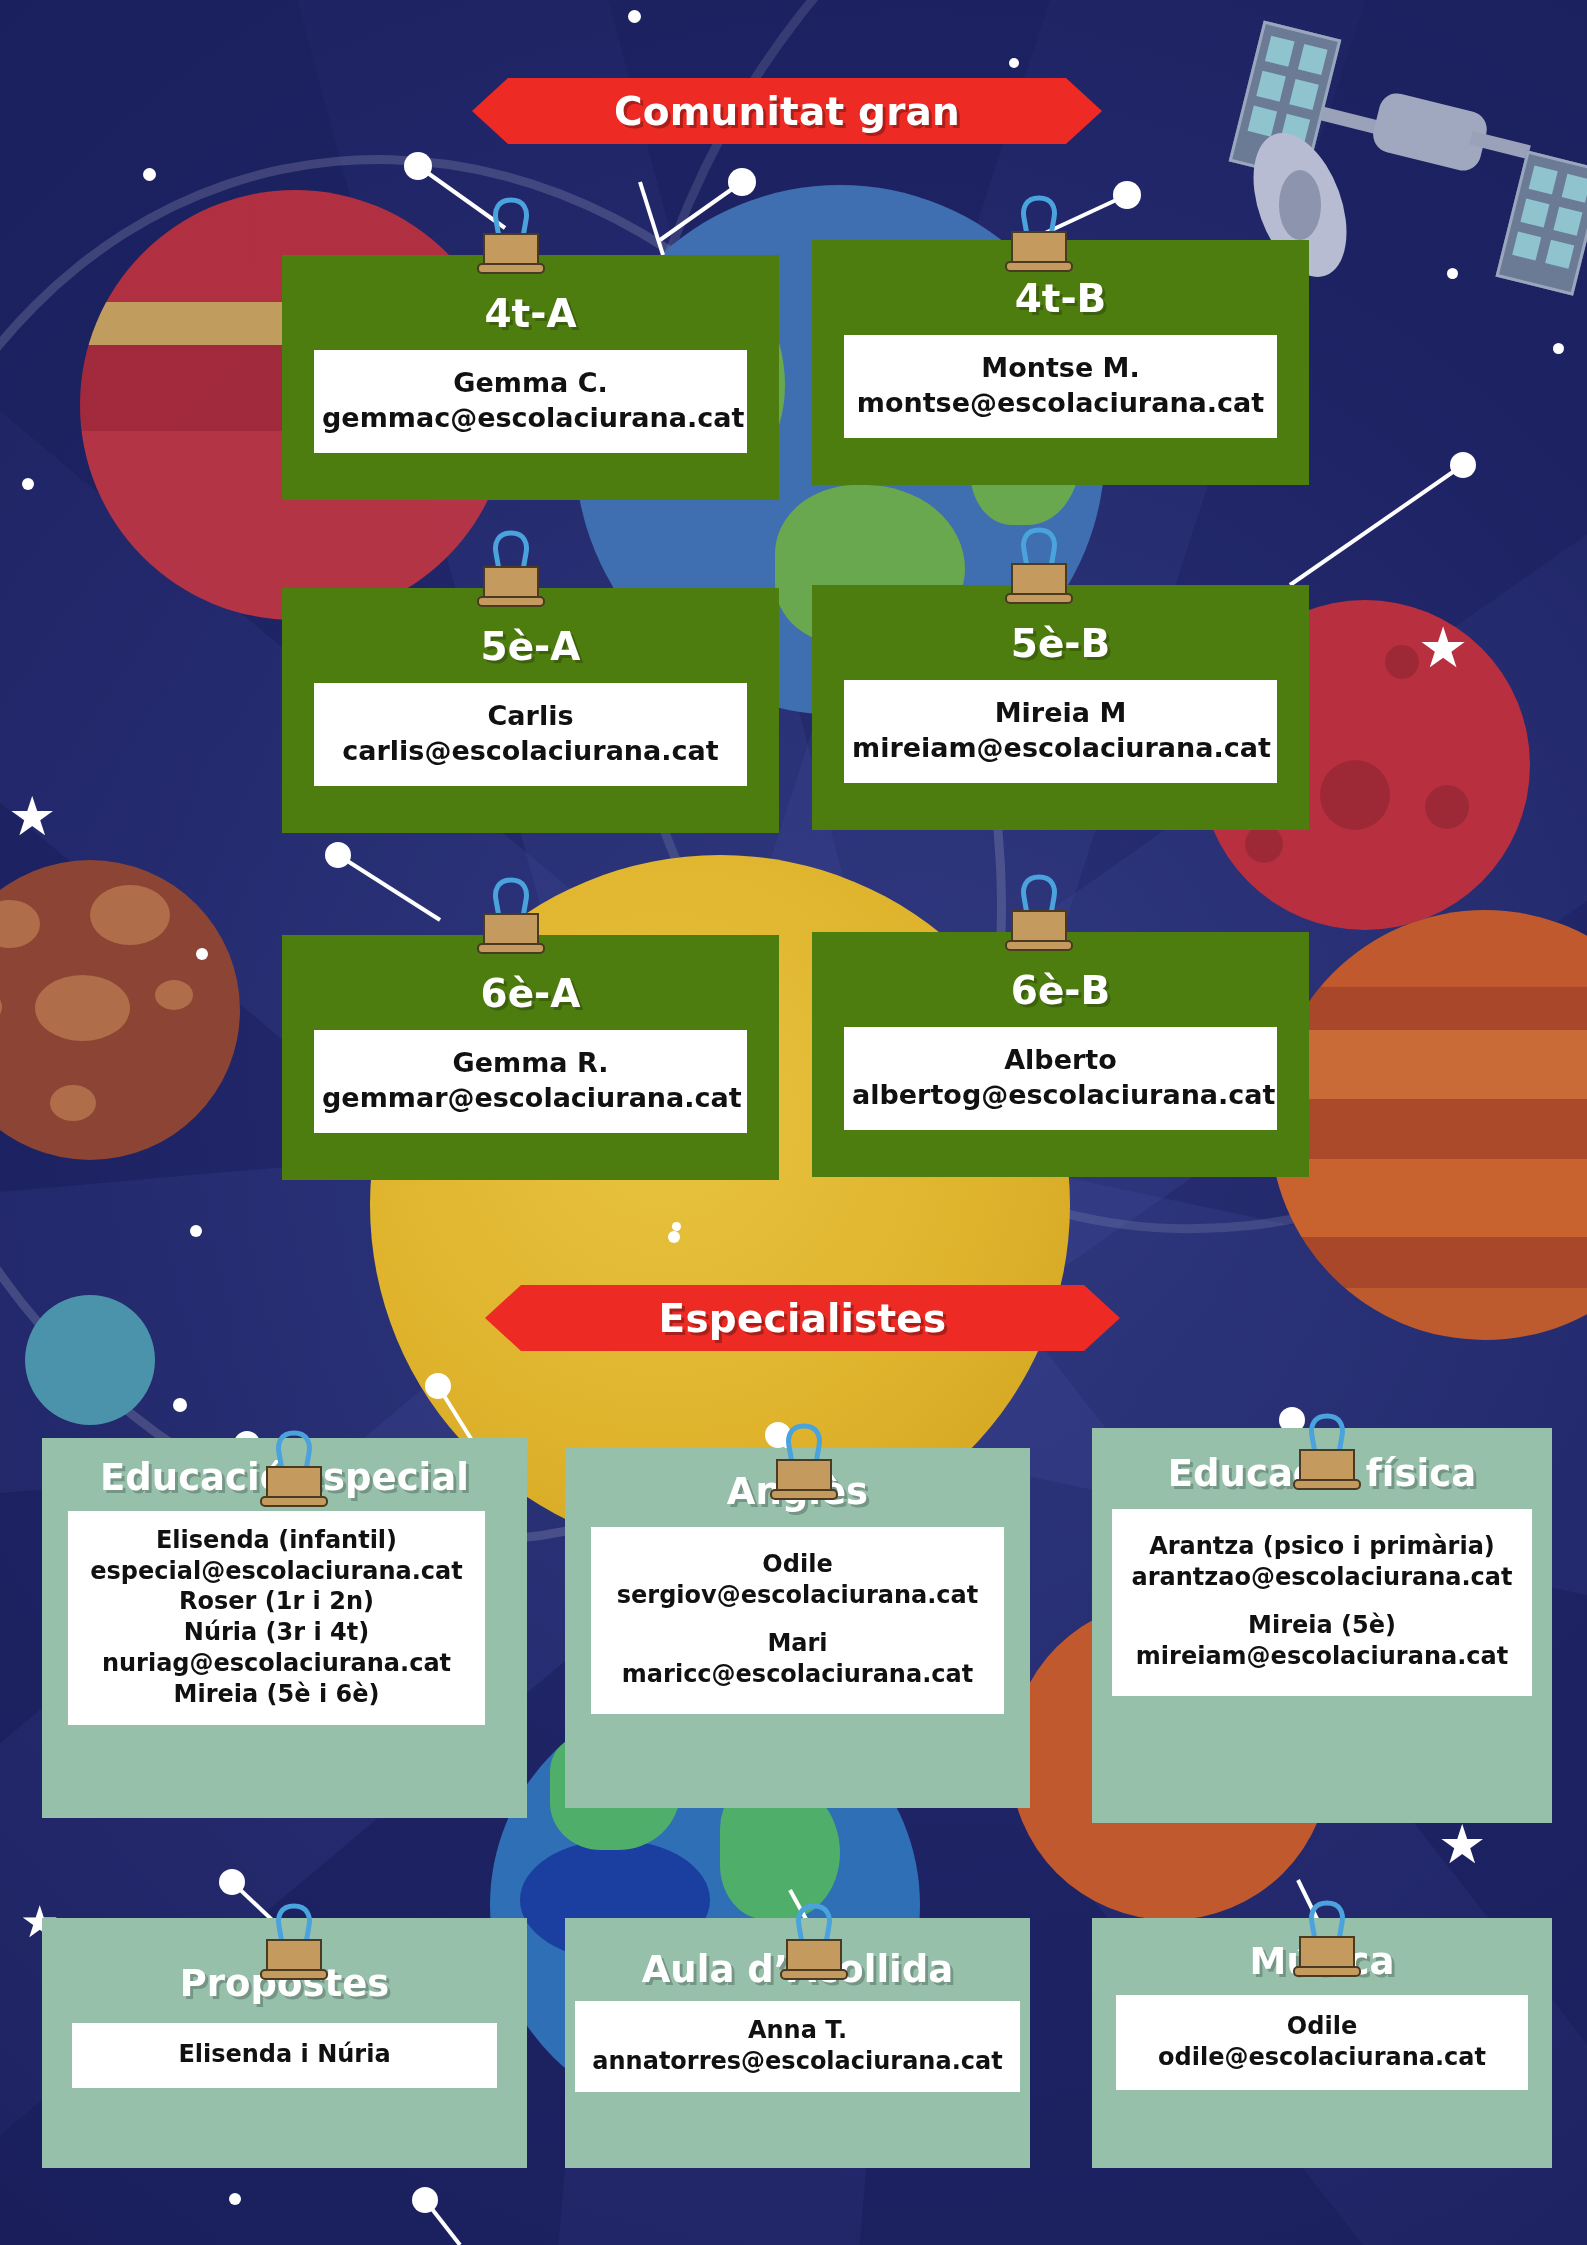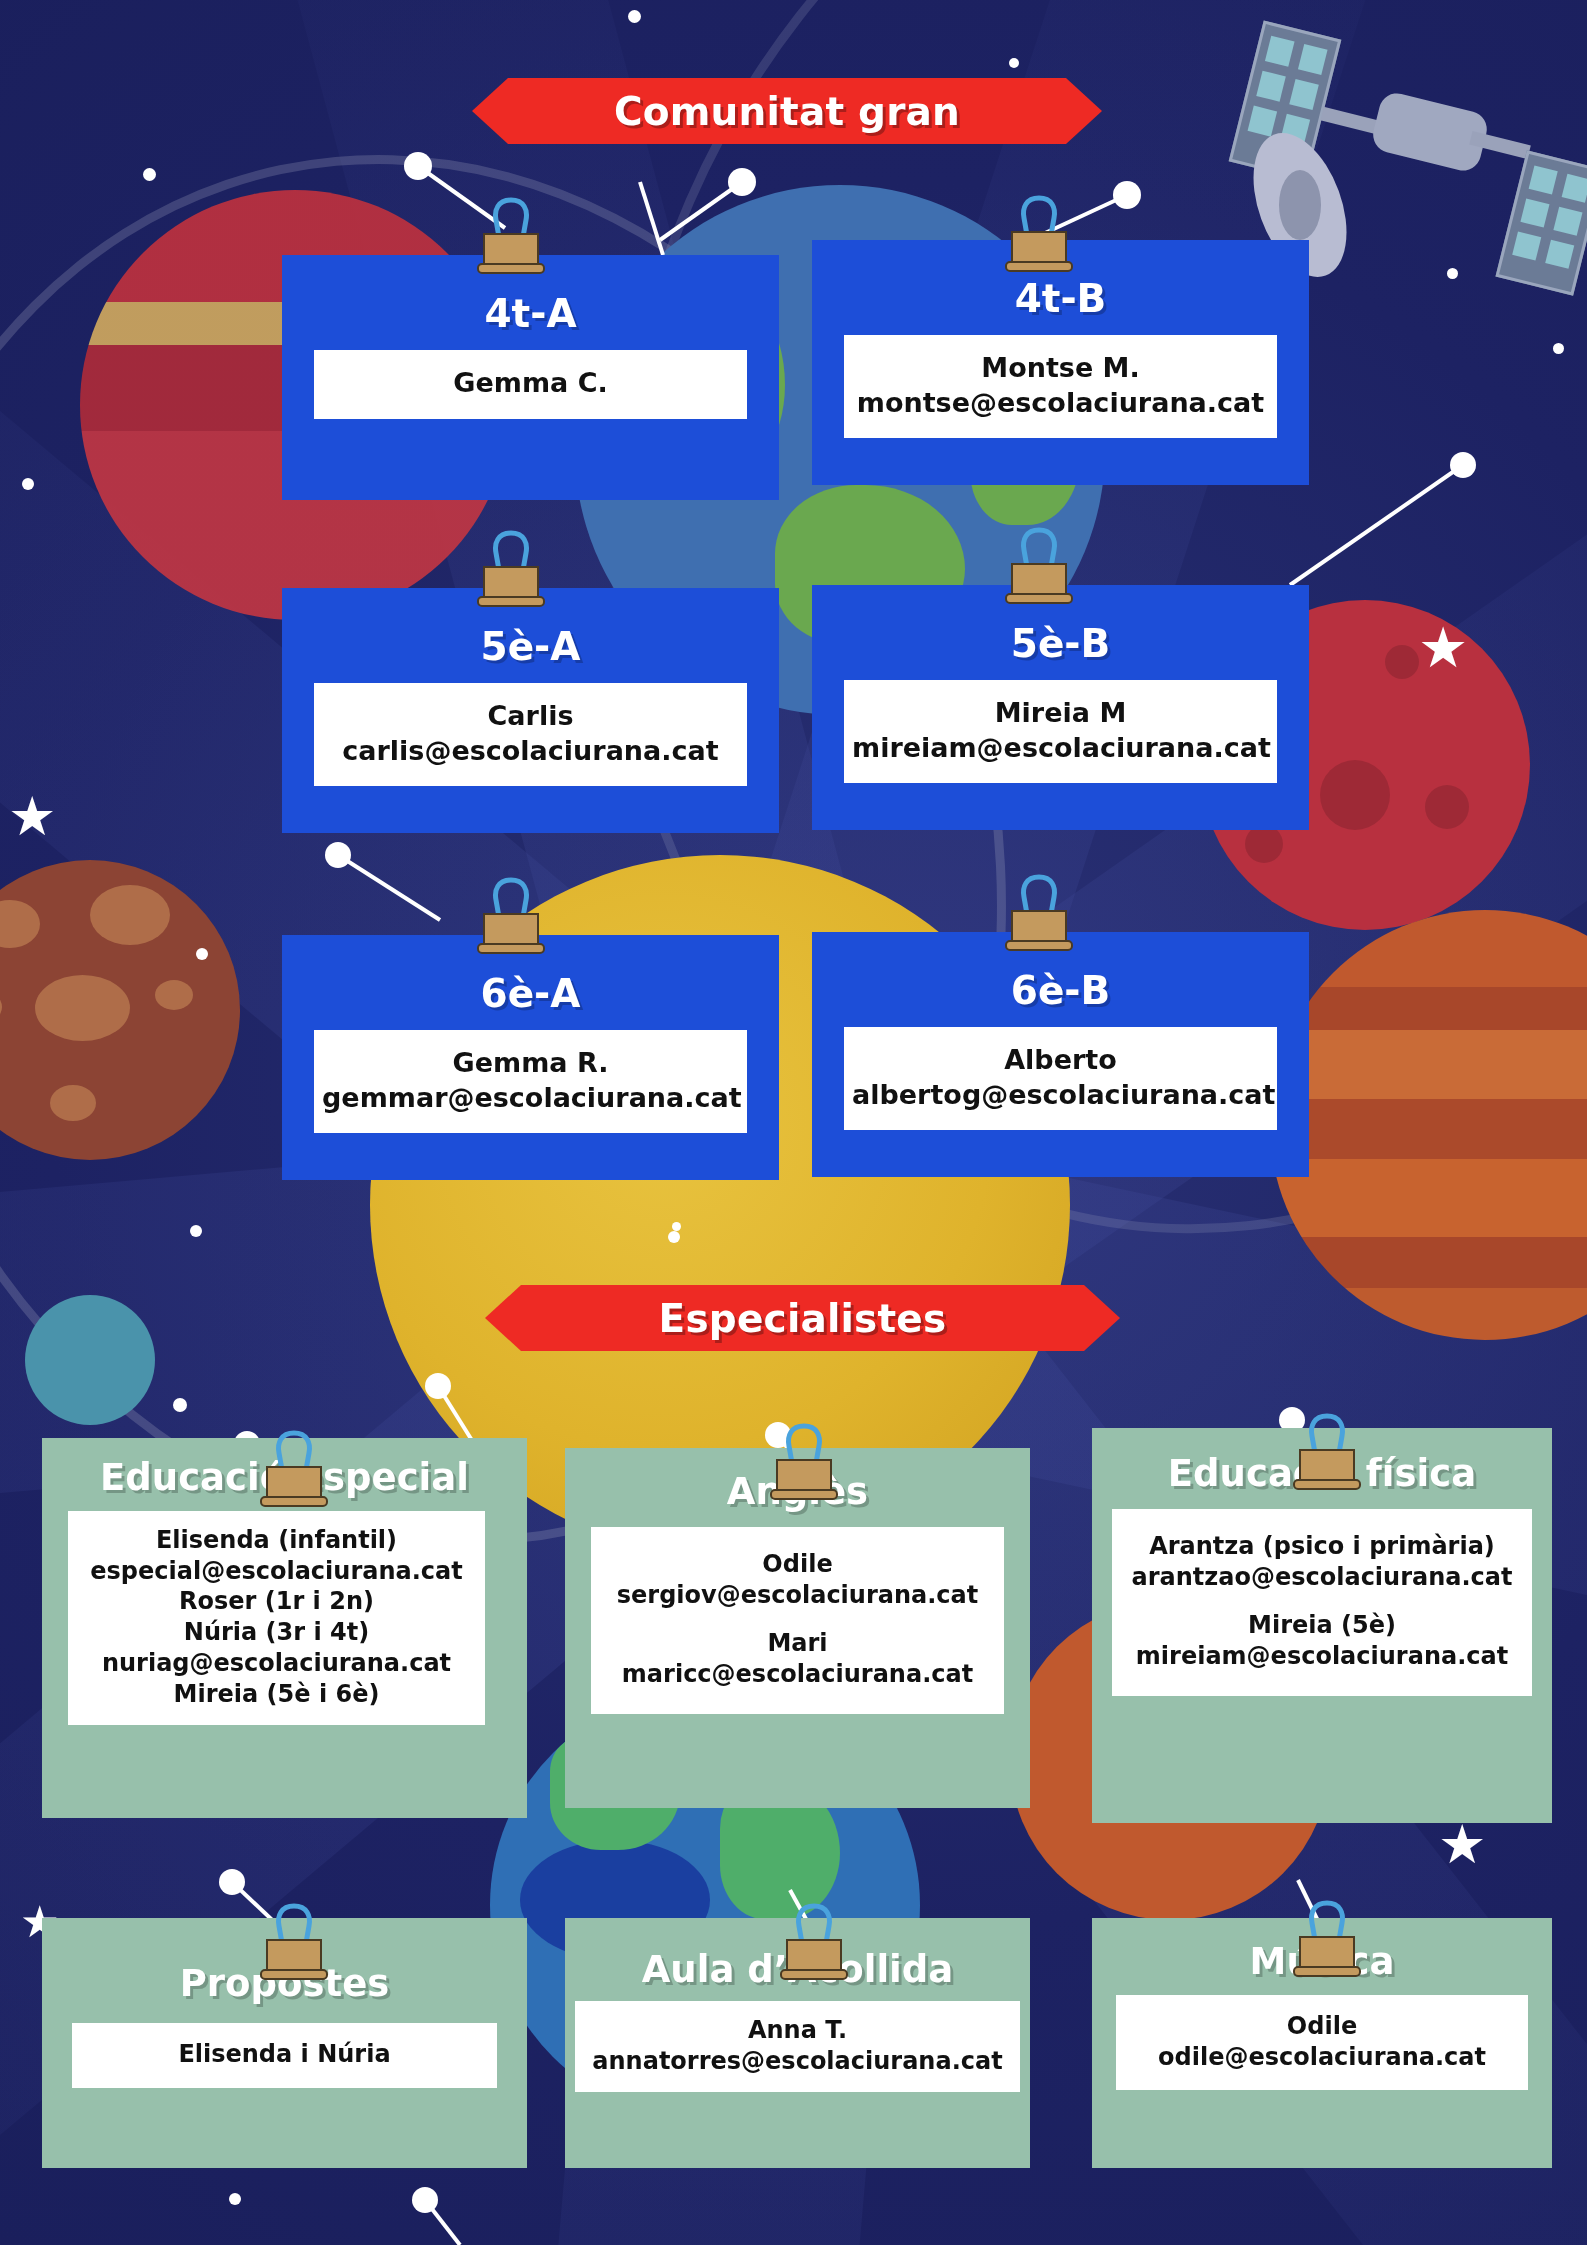--- a/index.html
+++ b/index.html
@@ -241,21 +241,21 @@
     left: 485px; top: 1285px;
     width: 635px; height: 66px;
   }
   #banner-spec span { font-size: 39px; }
 
   
   .card {
     position: absolute;
     z-index: 20;
   }
-  .card-blue { background: #1d4ed8; }
+  .card-blue { background: #4d7c0f; }
   .card-green { background: #97c0ab; }
 
   .card-title {
     color: #ffffff;
     font-weight: 700;
     text-align: center;
     text-shadow: 3px 3px 0 rgba(0,0,0,.22);
   }
   .card-body {
     background: #ffffff;
@@ -454,20 +454,21 @@
   </div>
 
   <div class="banner" id="banner-spec">
     <span>Especialistes</span>
   </div>
 
   <div class="card card-blue classcard" id="card-4ta" style="left:282px; top:255px;">
     <div class="card-title">4t-A</div>
     <div class="card-body">
       <span class="nl">Gemma C.</span>
+      <span class="nl">gemmac@escolaciurana.cat</span>
     </div>
   </div>
   <svg class="clip" style="left:472px; top:192px;" viewBox="0 0 78 86">
     <path d="M39 8 C26 8 22 18 24 28 L30 62 M39 8 C52 8 56 18 54 28 L48 62" stroke="#4aa3dd" stroke-width="5" fill="none"></path>
     <rect x="12" y="42" width="54" height="33" fill="#c49a5e" stroke="#4a3a22" stroke-width="2"></rect>
     <rect x="6" y="72" width="66" height="9" rx="4" fill="#c49a5e" stroke="#4a3a22" stroke-width="2"></rect>
   </svg>
 
   <div class="card card-blue classcard" id="card-4tb" style="left:812px; top:240px;">
     <div class="card-title">4t-B</div>

